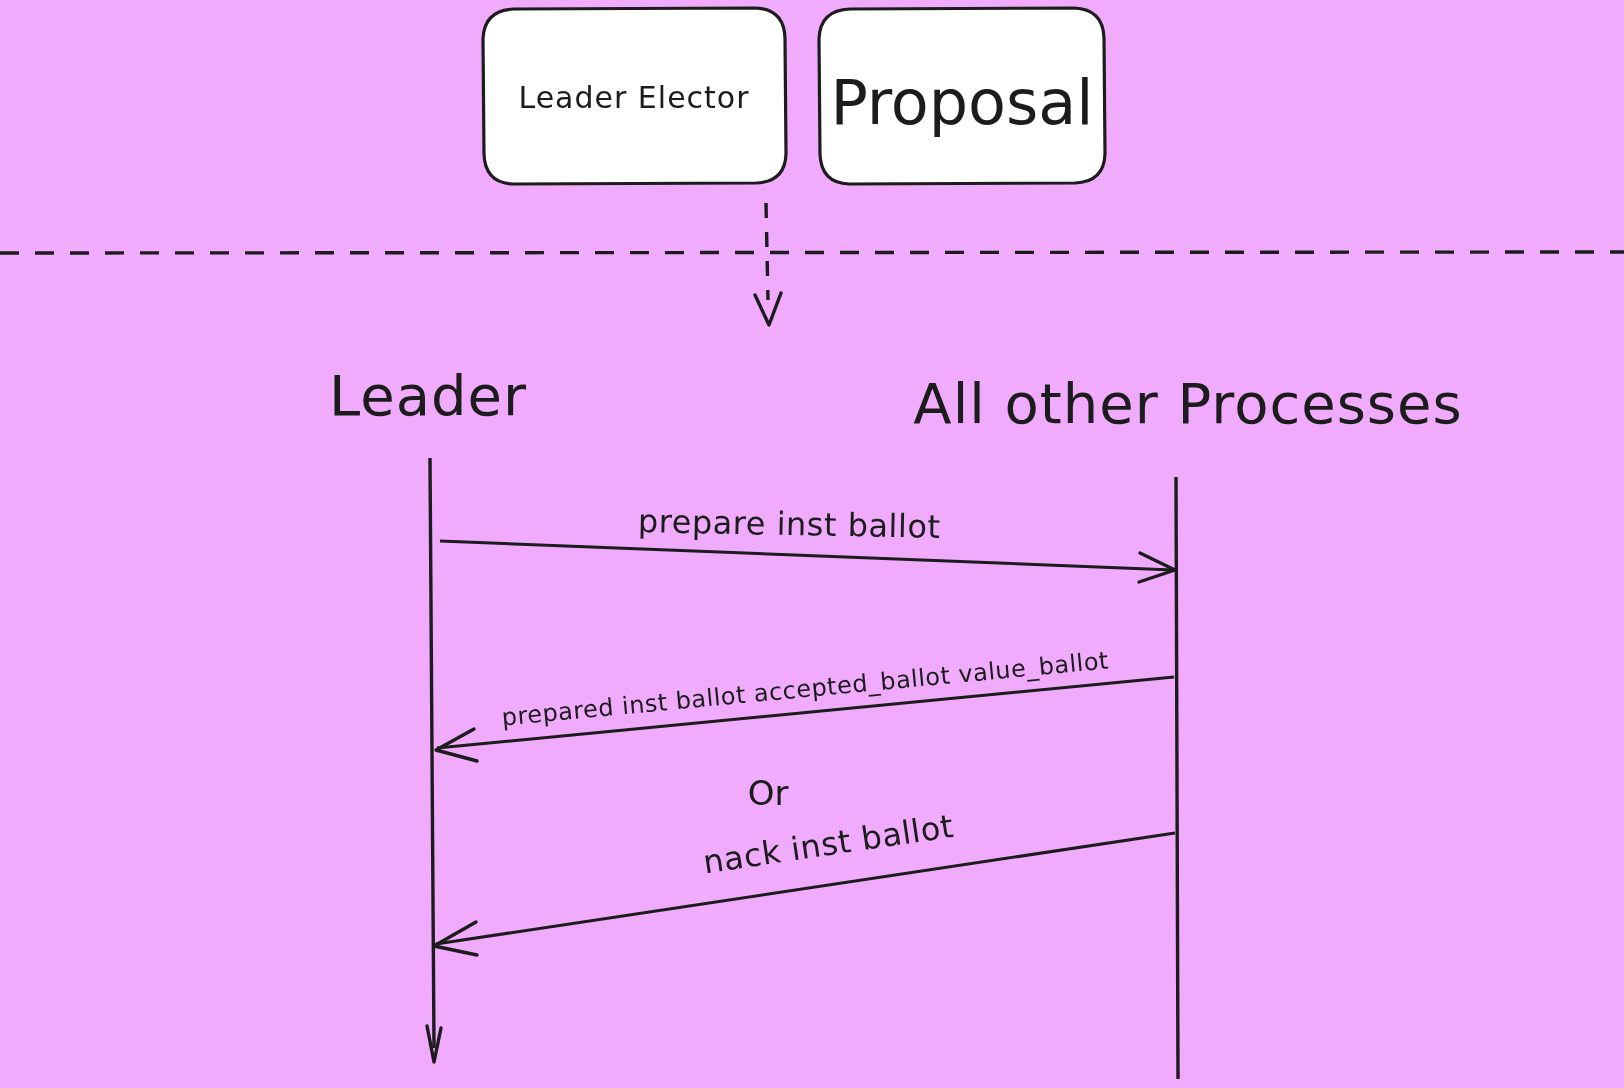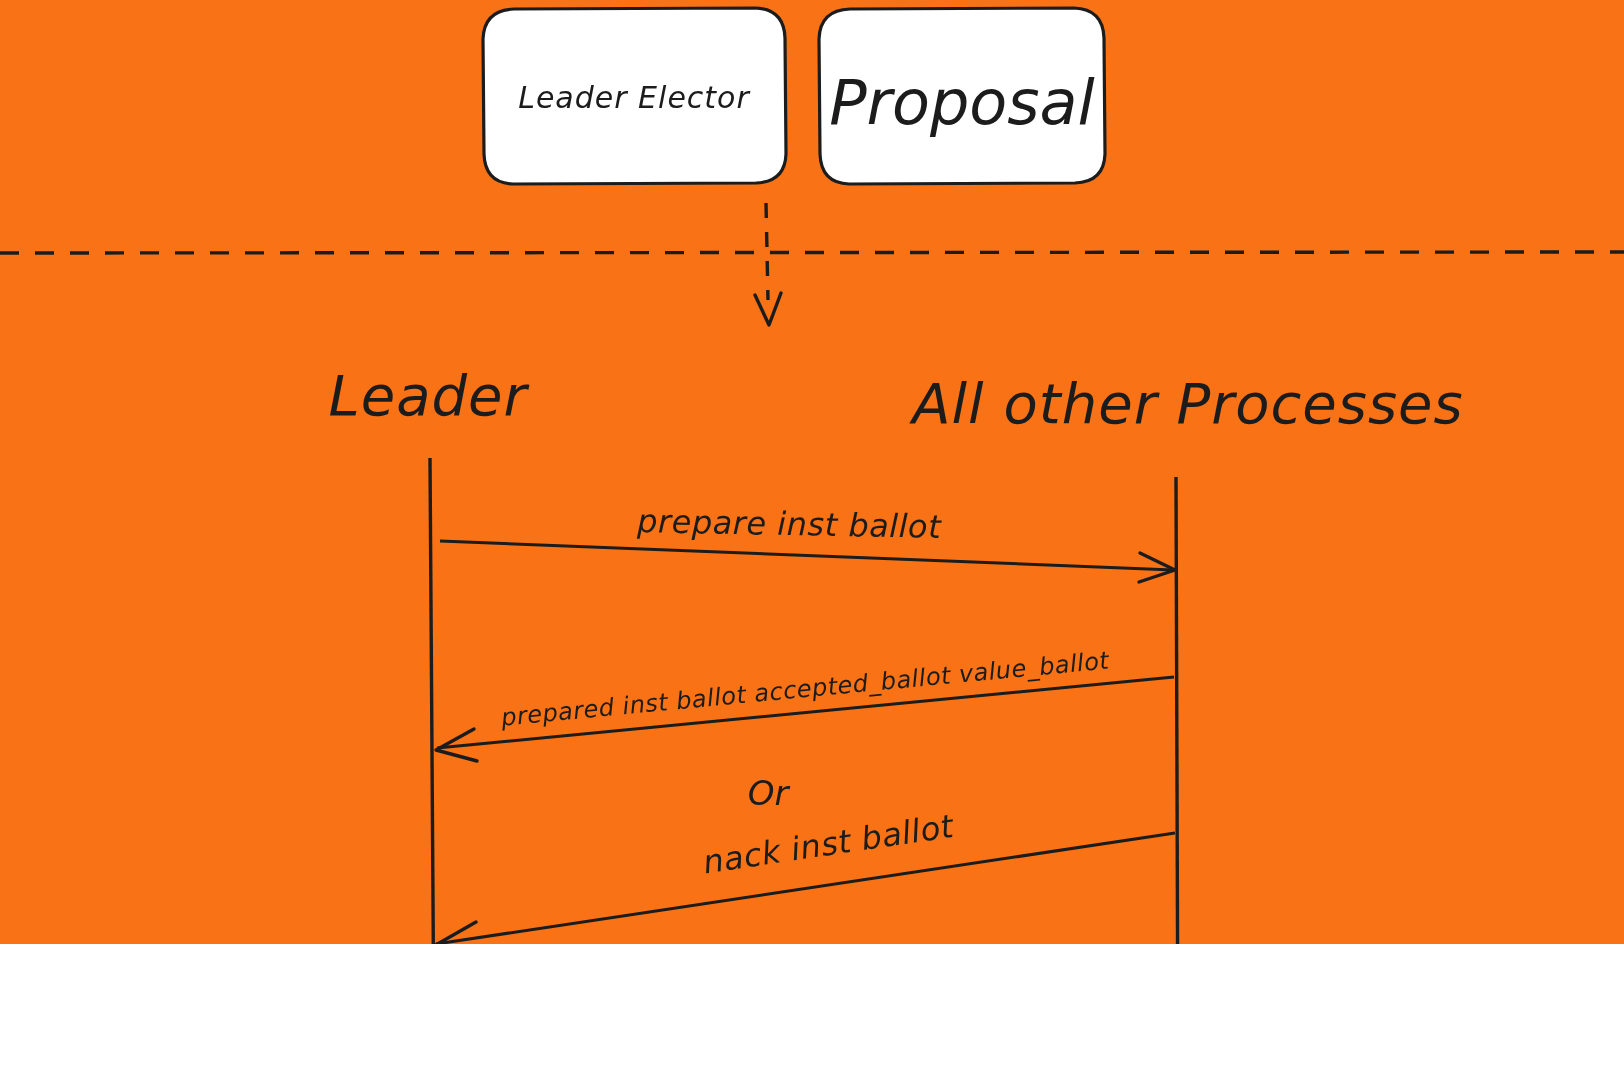--- a/index.html
+++ b/index.html
@@ -7,24 +7,23 @@
     margin: 0;
     padding: 0;
     background: #ffffff;
   }
   body {
     font-family: "DejaVu Sans", sans-serif;
   }
   #canvas {
     position: relative;
     width: 1624px;
-    height: 944px;
-    background: #f97316;
+    height: 1088px;
+    background: #f0abfc;
     overflow: hidden;
-    font-style: italic;
   }
   svg.layer {
     position: absolute;
     left: 0;
     top: 0;
     width: 1624px;
     height: 1088px;
   }
   .hand {
     font-family: "DejaVu Sans", sans-serif;

